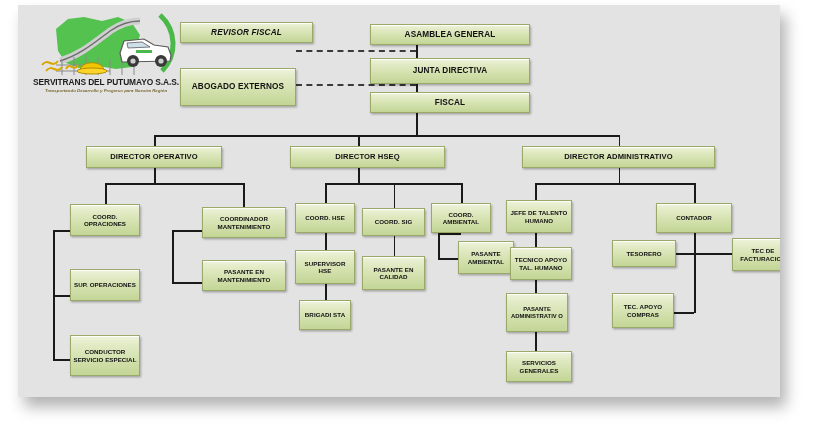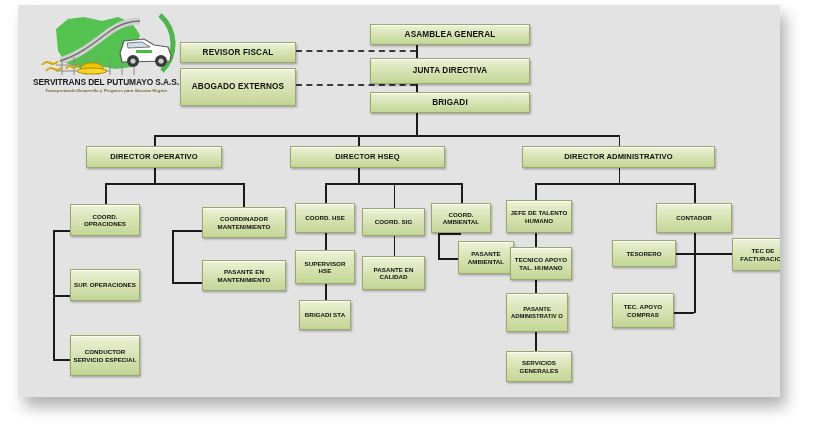--- a/index.html
+++ b/index.html
@@ -162,24 +162,24 @@
 
     <div class="node t-l1" style="left:352px;top:19px;width:160px;height:21px;">
       <span>ASAMBLEA GENERAL</span>
       </div>
 
     <div class="node t-l1" style="left:352px;top:53px;width:160px;height:26px;">
       <span>JUNTA DIRECTIVA</span>
       </div>
 
     <div class="node t-l1" style="left:352px;top:87px;width:160px;height:21px;">
-      <span>BRIGADI</span>
-      </div>
-
-    <div class="node t-l1" style="left:162px;top:37px;width:116px;height:21px;">
+      <span>FISCAL</span>
+      </div>
+
+    <div class="node t-l1" style="left:162px;top:17px;width:133px;height:21px;font-style:italic;">
       <span>REVISOR FISCAL</span>
       </div>
 
     <div class="node t-l1" style="left:162px;top:63px;width:116px;height:38px;">
       <span>ABOGADO EXTERNOS</span>
       </div>
 
     <div class="node t-l2" style="left:68px;top:141px;width:136px;height:22px;">
       <span>DIRECTOR OPERATIVO</span>
       </div>

